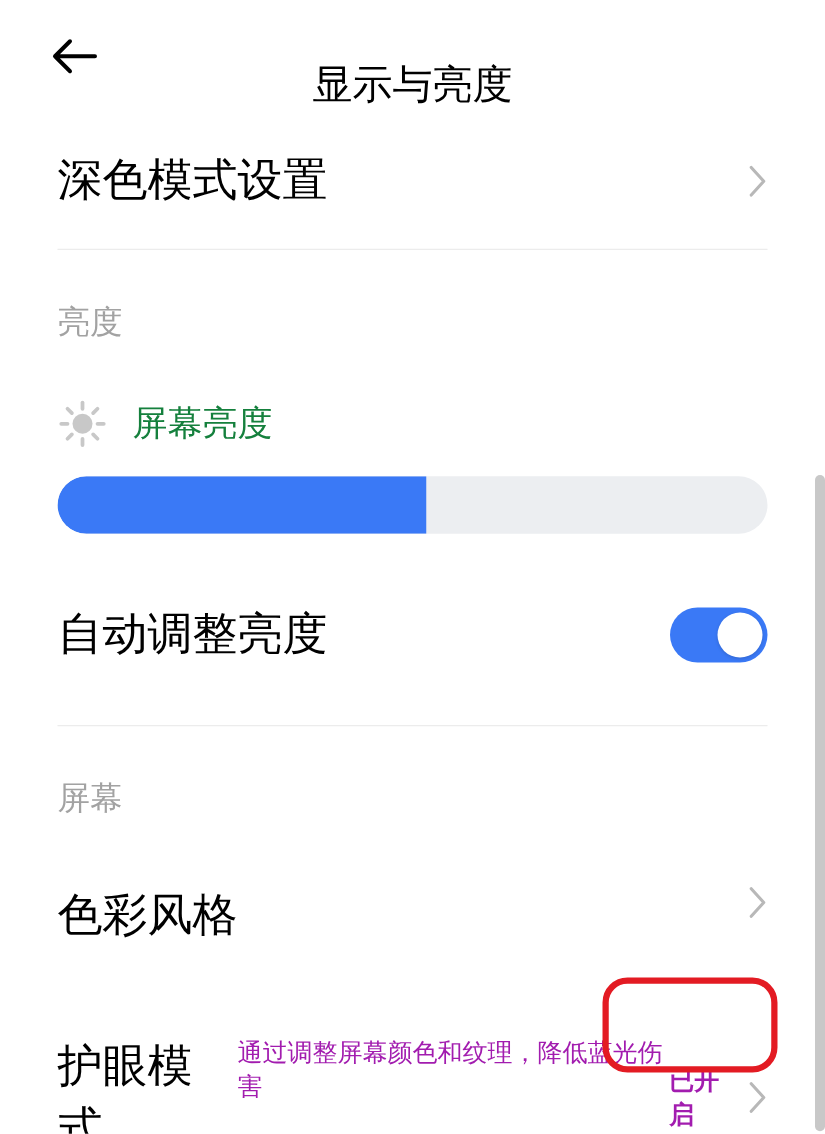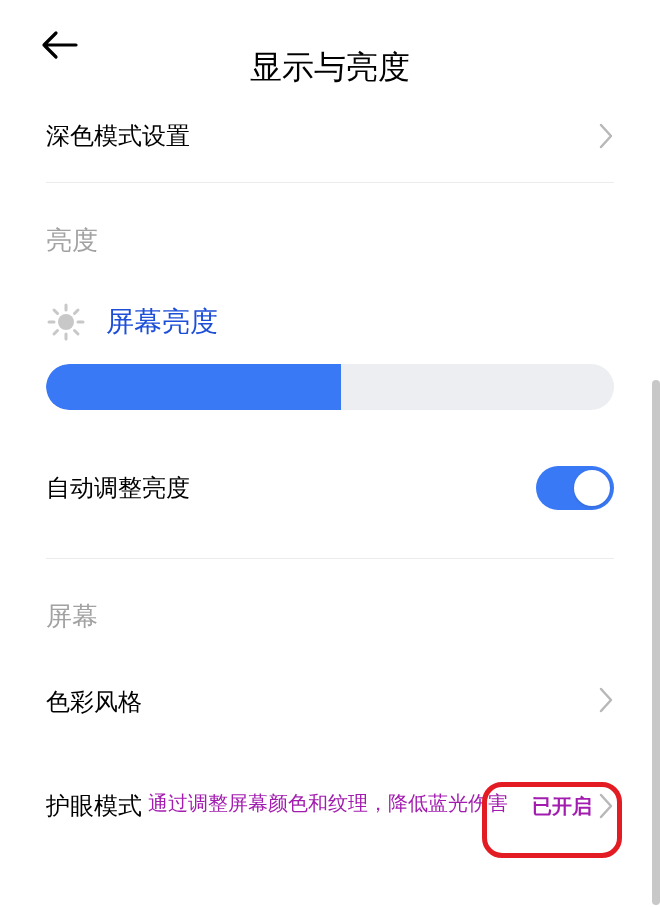--- a/index.html
+++ b/index.html
@@ -36,21 +36,21 @@
     .section {
       padding: 0 46px;
     }
     .row {
       display: flex;
       align-items: center;
       justify-content: space-between;
       padding: 30px 0;
     }
     .row-label {
-      font-size: 24px;
+      font-size: 36px;
       color: #000;
     }
     .chevron svg { display: block; }
     .divider {
       height: 1px;
       background: #ececec;
       margin: 0 46px;
     }
     .group-title {
       font-size: 26px;
@@ -59,21 +59,21 @@
     }
     .brightness-row {
       display: flex;
       align-items: center;
       padding: 34px 46px 12px 46px;
       gap: 20px;
     }
     .sun-icon svg { display: block; }
     .brightness-label {
       font-size: 28px;
-      color: #1d4ed8;
+      color: #15803d;
     }
     .slider-wrap {
       padding: 10px 46px 30px 46px;
     }
     .slider-track {
       width: 100%;
       height: 46px;
       border-radius: 23px;
       background: #eceef1;
       overflow: hidden;

